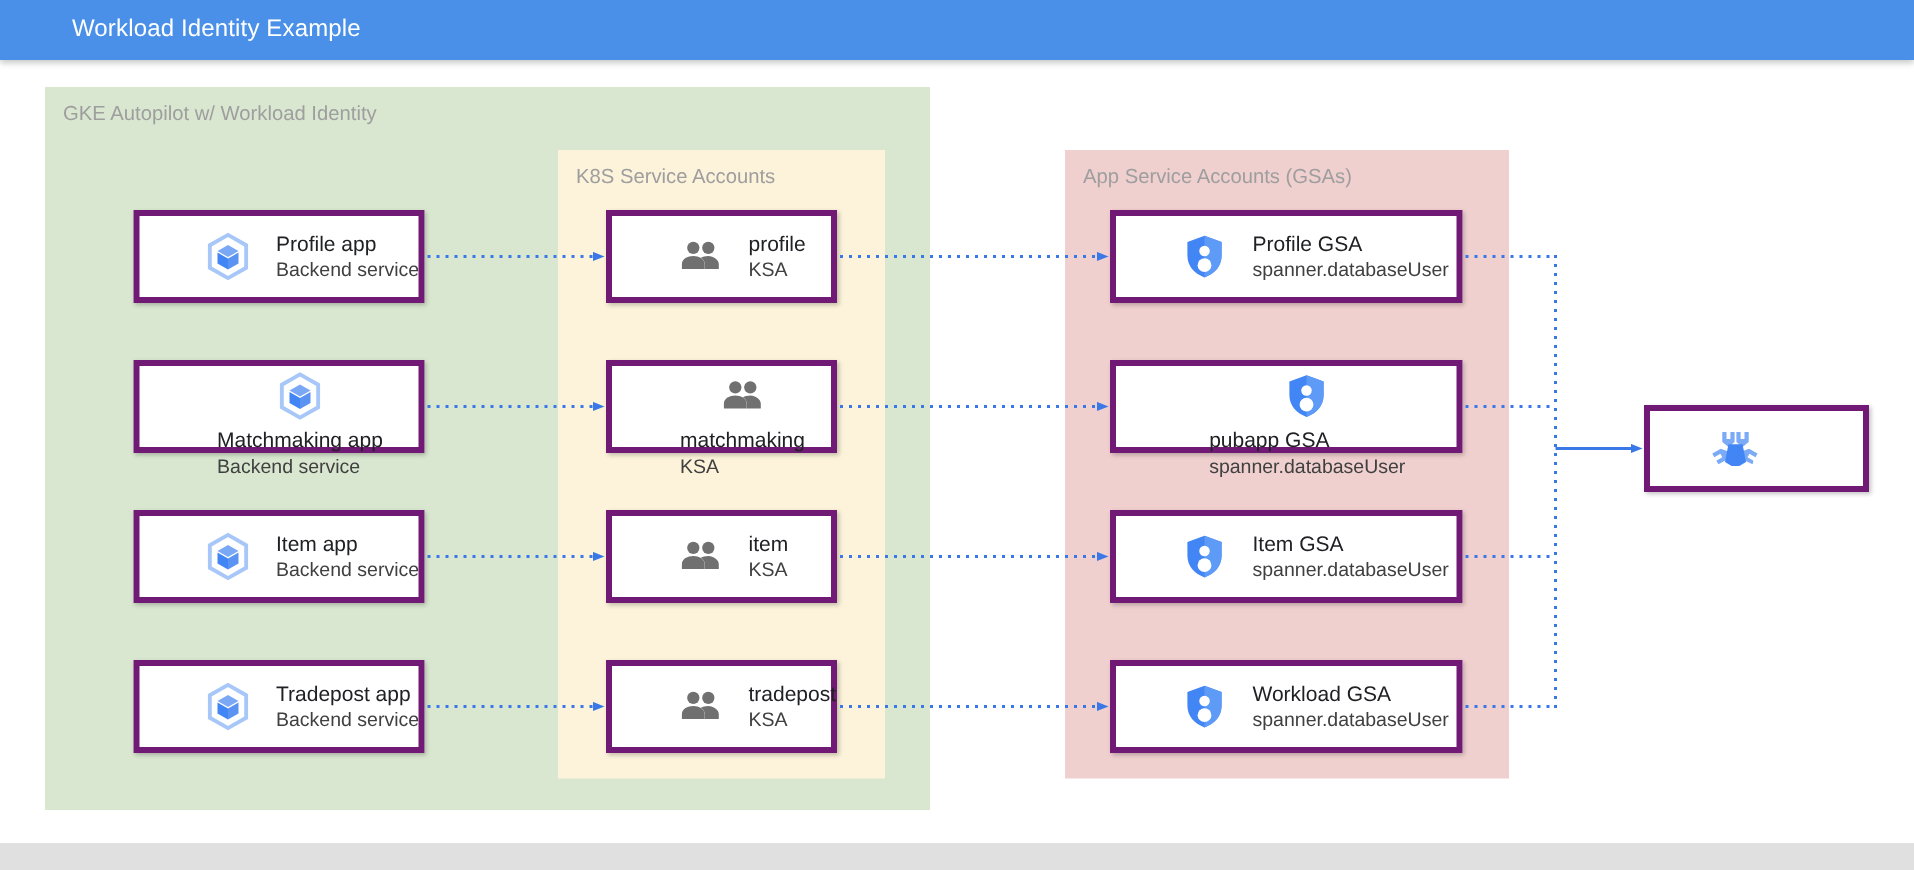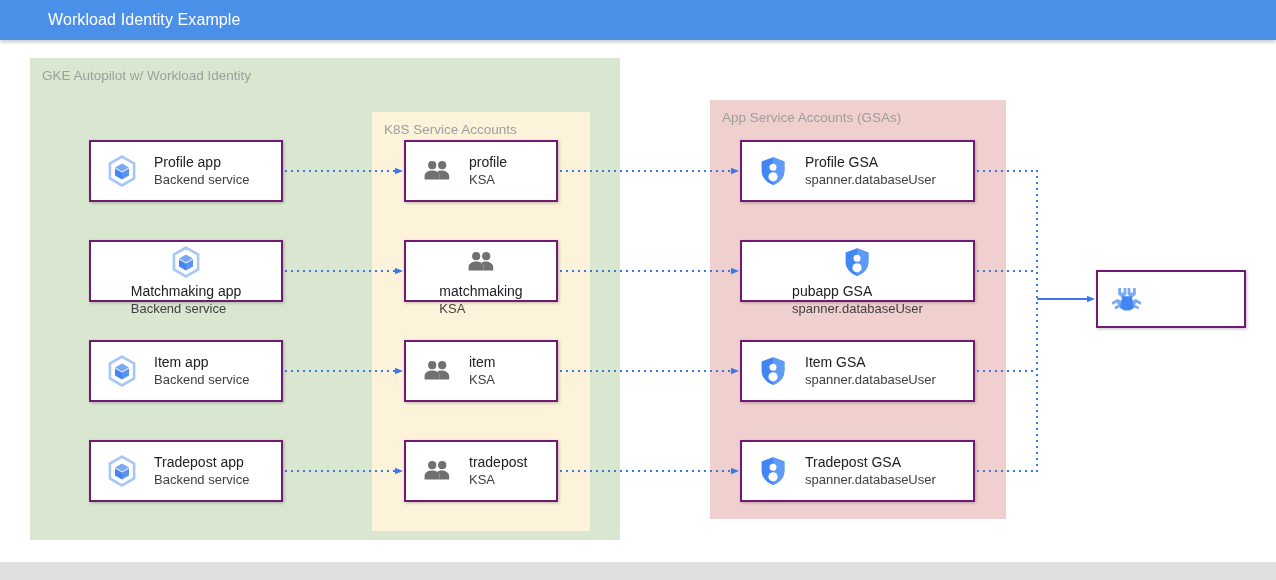--- a/index.html
+++ b/index.html
@@ -73,38 +73,38 @@
   }
   #grp-gke {
     left: 30px; top: 16px;
     width: 590px; height: 482px;
     background: #d9e7d0;
   }
   #grp-ksa {
     left: 372px; top: 58px;
     width: 218px; height: 419px;
     background: #fcf3da;
-    margin-top: 12px;
   }
   #grp-gsa {
     left: 710px; top: 58px;
     width: 296px; height: 419px;
     background: #f0cfcf;
   }
 
   
   .card {
     position: absolute;
     box-sizing: border-box;
     background: #ffffff;
-    border: 2px solid #701a75;
+    border: 4px solid #701a75;
     box-shadow: 1px 1px 3px rgba(0,0,0,0.24);
     display: flex;
     align-items: center;
     z-index: 12;
+    padding-left: 28px;
   }
   .card-icon {
     flex: 0 0 auto;
     width: 40px;
     height: 40px;
     margin-left: 11px;
     margin-right: 12px;
     display: flex;
     align-items: center;
     justify-content: center;
@@ -383,21 +383,21 @@
   <div class="card gsa row3">
     <div class="card-icon">
       <svg width="32" height="32" viewBox="0 0 32 32">
         <path d="M16 2.2 L27.4 6.4 L27.4 15.4 C27.4 22.6 22.6 27.6 16 30.0 C9.4 27.6 4.6 22.6 4.6 15.4 L4.6 6.4 Z" fill="#4285f4"></path>
         <path d="M16 2.2 L27.4 6.4 L27.4 15.4 C27.4 22.6 22.6 27.6 16 30.0 Z" fill="#5e9bf6"></path>
         <circle cx="16" cy="12.3" r="3.5" fill="#ffffff"></circle>
         <circle cx="16" cy="21.8" r="4.6" fill="#ffffff"></circle>
       </svg>
     </div>
     <div class="card-text">
-      <div class="card-title">Tradepost GSA</div>
+      <div class="card-title">Workload GSA</div>
       <div class="card-sub">spanner.databaseUser</div>
     </div>
   </div>
 
   <div class="card" id="card-spanner">
     <div class="card-icon">
       <svg width="34" height="34" viewBox="0 0 34 34">
         <path d="M8.2 6.0 L11.0 6.0 L11.0 10.6 L13.6 10.6 L13.6 6.0 L16.4 6.0 L16.4 12.6 L12.3 16.0 L8.2 12.6 Z" fill="#7baaf7"></path>
         <path d="M17.6 6.0 L20.4 6.0 L20.4 10.6 L23.0 10.6 L23.0 6.0 L25.8 6.0 L25.8 12.6 L21.7 16.0 L17.6 12.6 Z" fill="#7baaf7"></path>
         <path d="M5.6 27.5 L4.2 25.1 L8.2 22.8 L6.9 20.5 L2.9 22.8 L1.5 20.4 L7.2 17.1 L12.3 19.0 L11.5 24.3 Z" fill="#7baaf7"></path>

